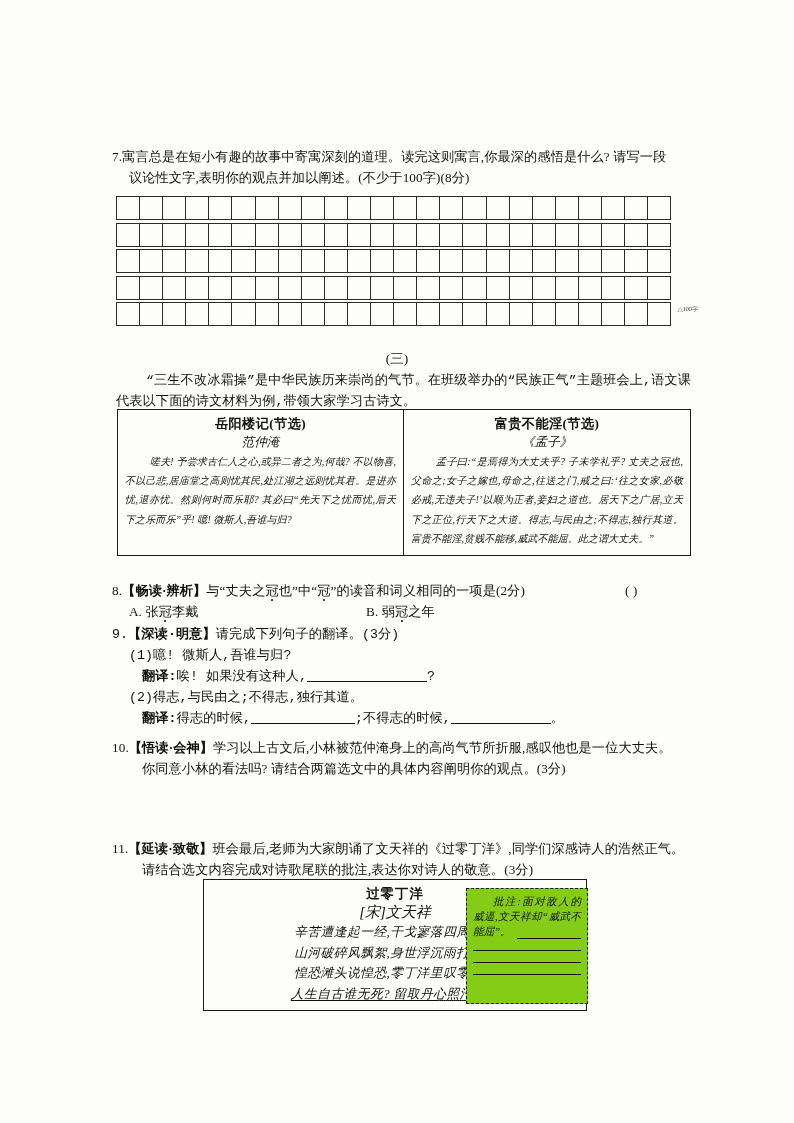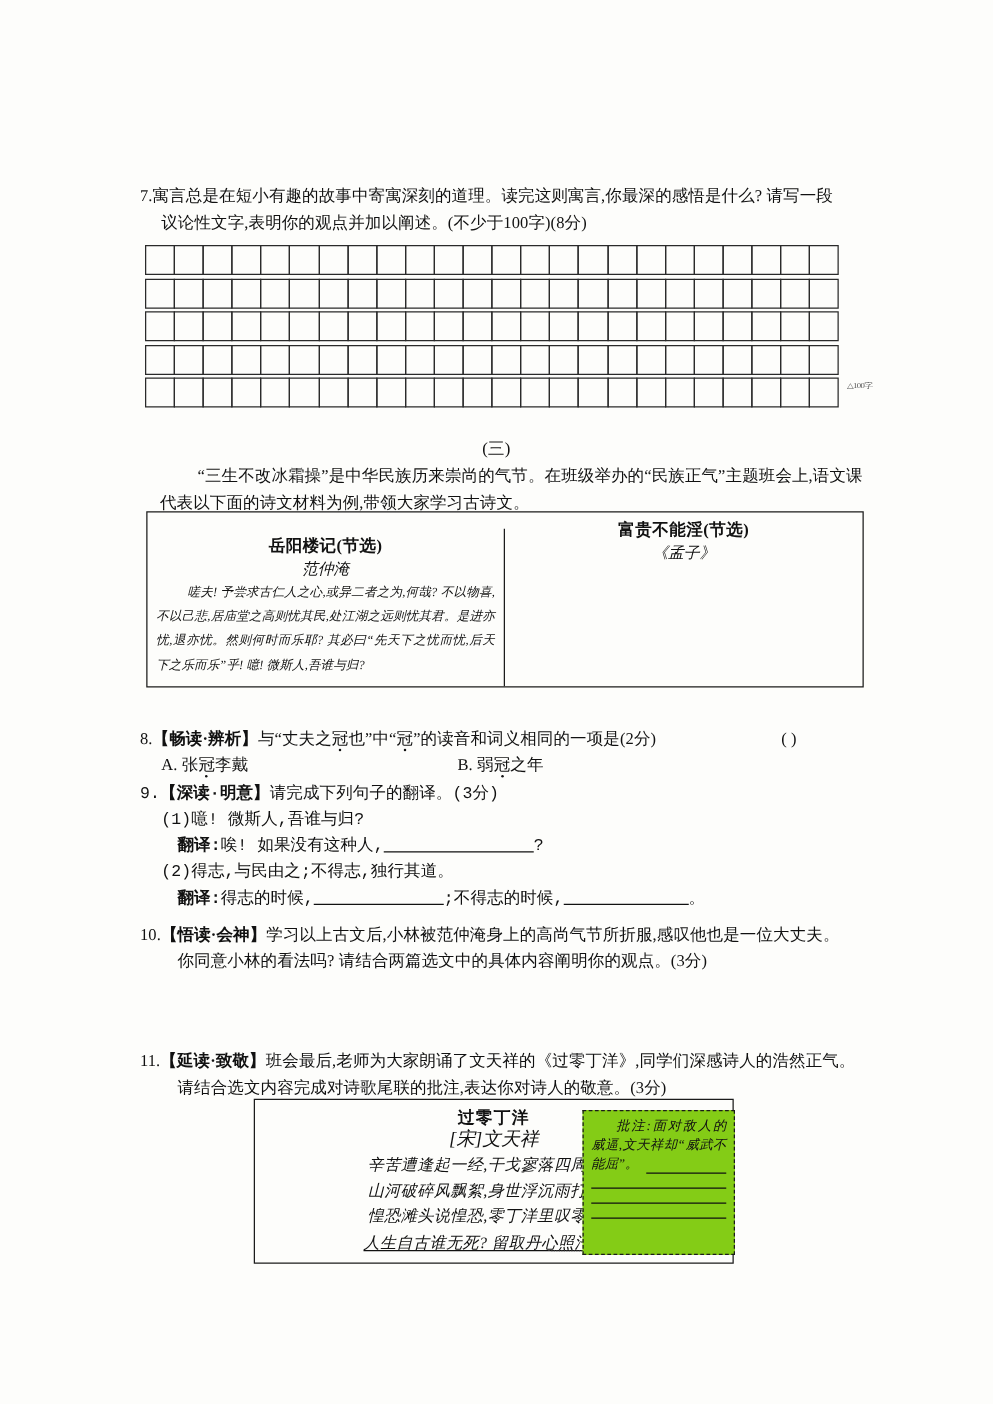--- a/index.html
+++ b/index.html
@@ -85,21 +85,21 @@
     left: 117px;
     top: 409px;
     width: 574px;
     border: 1.3px solid #1b1b1b;
     display: flex;
   }
   .ct-col {
     width: 50%;
     padding: 5px 7px 7px 7px;
   }
-  .ct-col.left { border-right: 1.3px solid #1b1b1b; margin-top: 13px; }
+  .ct-col.left { border-right: 1.3px solid #1b1b1b; }
   .ct-title {
     text-align: center;
     font-weight: bold;
     font-size: 13.2px;
     line-height: 18px;
     letter-spacing: 0.4px;
   }
   .ct-author {
     text-align: center;
     font-size: 12.6px;
@@ -342,34 +342,35 @@
           <div class="grid-cell"></div>
           <div class="grid-cell"></div>
           <div class="grid-cell"></div>
         </div>
       </div>
     <div class="grid-mark">△100字</div>
   </div>
 
   <div class="sec-center" style="top:350px;">(三)</div>
 
-  <div class="q-block" style="left:128px; top:370px; width:590px;">
+  <div class="q-block" style="left:116px; top:370px; width:590px;font-family:Liberation Mono, monospace;">
     <div class="q-line indent-2">“三生不改冰霜操”是中华民族历来崇尚的气节。在班级举办的“民族正气”主题班会上,语文课</div>
     <div class="q-line">代表以下面的诗文材料为例,带领大家学习古诗文。</div>
   </div>
 
   <div class="ct-table">
     <div class="ct-col left">
       <div class="ct-title">岳阳楼记(节选)</div>
       <div class="ct-author">范仲淹</div>
       <div class="ct-body">嗟夫! 予尝求古仁人之心,或异二者之为,何哉? 不以物喜,不以己悲,居庙堂之高则忧其民,处江湖之远则忧其君。是进亦忧,退亦忧。然则何时而乐耶? 其必曰“先天下之忧而忧,后天下之乐而乐”乎! 噫! 微斯人,吾谁与归?</div>
     </div>
     <div class="ct-col right">
       <div class="ct-title">富贵不能淫(节选)</div>
       <div class="ct-author">《孟子》</div>
+      <div class="ct-body">孟子曰:“是焉得为大丈夫乎? 子未学礼乎? 丈夫之冠也,父命之;女子之嫁也,母命之,往送之门,戒之曰:‘往之女家,必敬必戒,无违夫子!’以顺为正者,妾妇之道也。居天下之广居,立天下之正位,行天下之大道。得志,与民由之;不得志,独行其道。富贵不能淫,贫贱不能移,威武不能屈。此之谓大丈夫。”</div>
     </div>
   </div>
 
   <div class="q-block" style="left:112px; top:580px; width:590px;">
     <div class="q-line" style="position:relative;">
       <span>8.</span><span class="bold">【畅读·辨析】</span><span>与“丈夫之</span><span class="dotted-char">冠</span><span>也”中“</span><span class="dotted-char">冠</span><span>”的读音和词义相同的一项是(2分)</span>
       <span style="position:absolute; left:513px; top:0;">(          )</span>
     </div>
     <div class="q-line indent-1" style="position:relative;">
       <span><span>A. 张</span><span class="dotted-char">冠</span><span>李戴</span></span>

